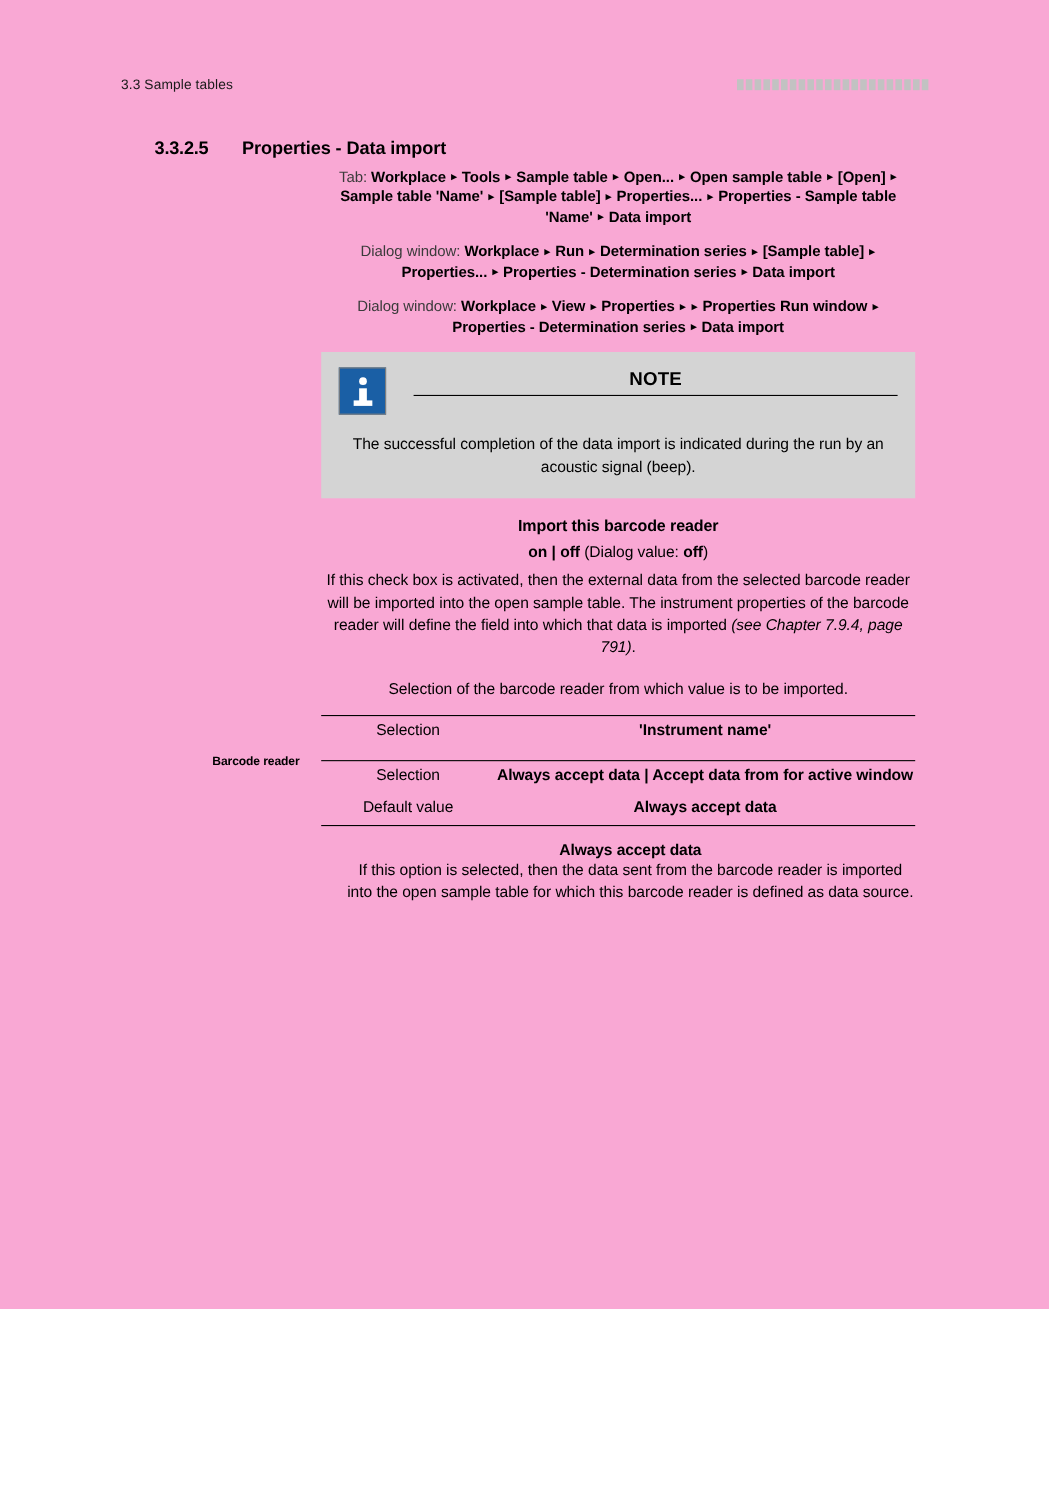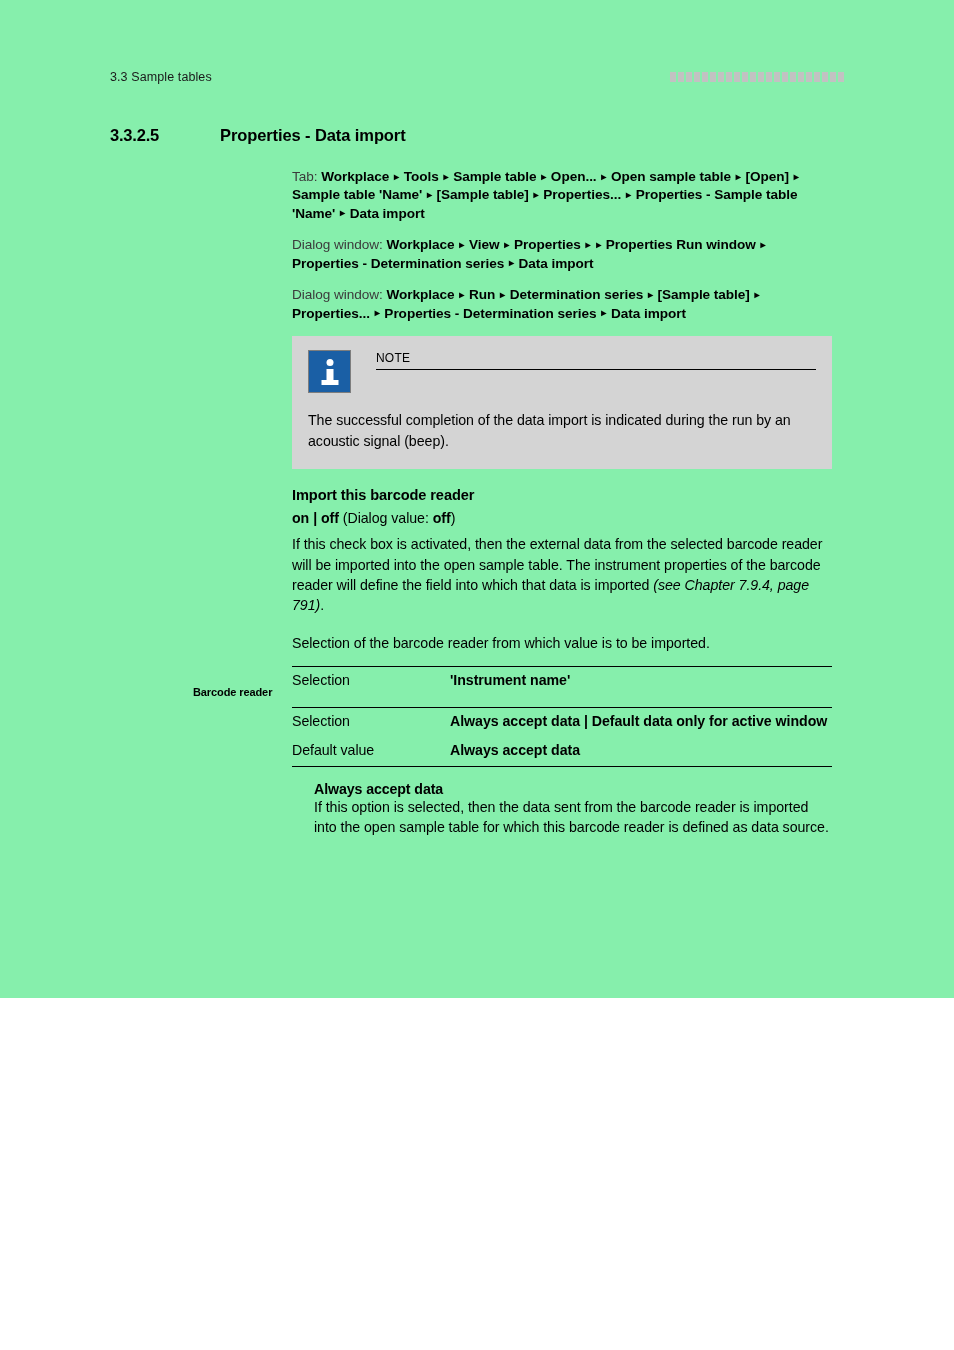--- a/index.html
+++ b/index.html
@@ -7,23 +7,24 @@
     padding: 0;
     background: #ffffff;
   }
   body {
     font-family: "Liberation Sans", sans-serif;
     color: #000000;
   }
   .page {
     position: relative;
     width: 954px;
-    height: 998px;
-    background: #86efac;
+    height: 1190px;
+    background: #f9a8d4;
     overflow: hidden;
+    text-align: center;
   }
 
   
   .run-header {
     position: absolute;
     left: 110px;
     top: 66px;
     width: 734px;
     height: 22px;
     display: flex;
@@ -67,21 +68,21 @@
   .sec-title {
     font-size: 16.5px;
     font-weight: bold;
     letter-spacing: -0.1px;
   }
 
   
   .content {
     position: absolute;
     left: 292px;
-    top: 168px;
+    top: 152px;
     width: 540px;
   }
   .marginlabel {
     position: absolute;
     left: 148px;
     font-size: 11px;
     font-weight: bold;
     letter-spacing: -0.1px;
     margin-left: 45px;
   }
@@ -161,22 +162,22 @@
     width: 17px;
     height: 5px;
     background: #ffffff;
   }
   .note-headwrap {
     margin-left: 25px;
     flex: 1 1 auto;
     padding-top: 1px;
   }
   .note-title {
-    font-size: 12px;
-    font-weight: normal;
+    font-size: 17px;
+    font-weight: bold;
     letter-spacing: 0.2px;
     padding-bottom: 4px;
   }
   .note-rule {
     height: 1px;
     background: #000000;
     width: 100%;
   }
   .note-body {
     font-size: 14.2px;
@@ -298,26 +299,26 @@
 
   <div class="content">
 
     <div class="pathblock">
       <span class="lead">Tab:</span>
       <span class="crumb">Workplace <span class="arw">▸</span> Tools <span class="arw">▸</span> Sample table <span class="arw">▸</span> Open... <span class="arw">▸</span> Open sample table <span class="arw">▸</span> [Open] <span class="arw">▸</span> Sample table 'Name' <span class="arw">▸</span> [Sample table] <span class="arw">▸</span> Properties... <span class="arw">▸</span> Properties - Sample table 'Name' <span class="arw">▸</span> Data import</span>
     </div>
 
     <div class="pathblock">
       <span class="lead">Dialog window:</span>
-      <span class="crumb">Workplace <span class="arw">▸</span> View <span class="arw">▸</span> Properties <span class="arw">▸</span>  <span class="arw">▸</span> Properties Run window <span class="arw">▸</span> Properties - Determination series <span class="arw">▸</span> Data import</span>
+      <span class="crumb">Workplace <span class="arw">▸</span> Run <span class="arw">▸</span> Determination series <span class="arw">▸</span> [Sample table] <span class="arw">▸</span> Properties... <span class="arw">▸</span> Properties - Determination series <span class="arw">▸</span> Data import</span>
     </div>
 
     <div class="pathblock">
       <span class="lead">Dialog window:</span>
-      <span class="crumb">Workplace <span class="arw">▸</span> Run <span class="arw">▸</span> Determination series <span class="arw">▸</span> [Sample table] <span class="arw">▸</span> Properties... <span class="arw">▸</span> Properties - Determination series <span class="arw">▸</span> Data import</span>
+      <span class="crumb">Workplace <span class="arw">▸</span> View <span class="arw">▸</span> Properties <span class="arw">▸</span>  <span class="arw">▸</span> Properties Run window <span class="arw">▸</span> Properties - Determination series <span class="arw">▸</span> Data import</span>
     </div>
 
 
     <div class="notebox">
       <div class="note-top">
         <div class="note-icon">
           <span class="dot"></span>
           <span class="stem"></span>
           <span class="base"></span>
         </div>
@@ -342,21 +343,21 @@
         <tr class="top-rule">
           <td class="key">Selection</td>
           <td class="val">'Instrument name'</td>
         </tr>
         <tr class="bot-rule gap-row">
           <td></td>
           <td></td>
         </tr>
         <tr class="top-rule">
           <td class="key">Selection</td>
-          <td class="val">Always accept data | Default data only for active window</td>
+          <td class="val">Always accept data | Accept data from for active window</td>
         </tr>
         <tr class="bot-rule">
           <td class="key">Default value</td>
           <td class="val">Always accept data</td>
         </tr>
       </tbody>
     </table>
 
     <div class="optblock">
       <h5 class="optname">Always accept data</h5>

